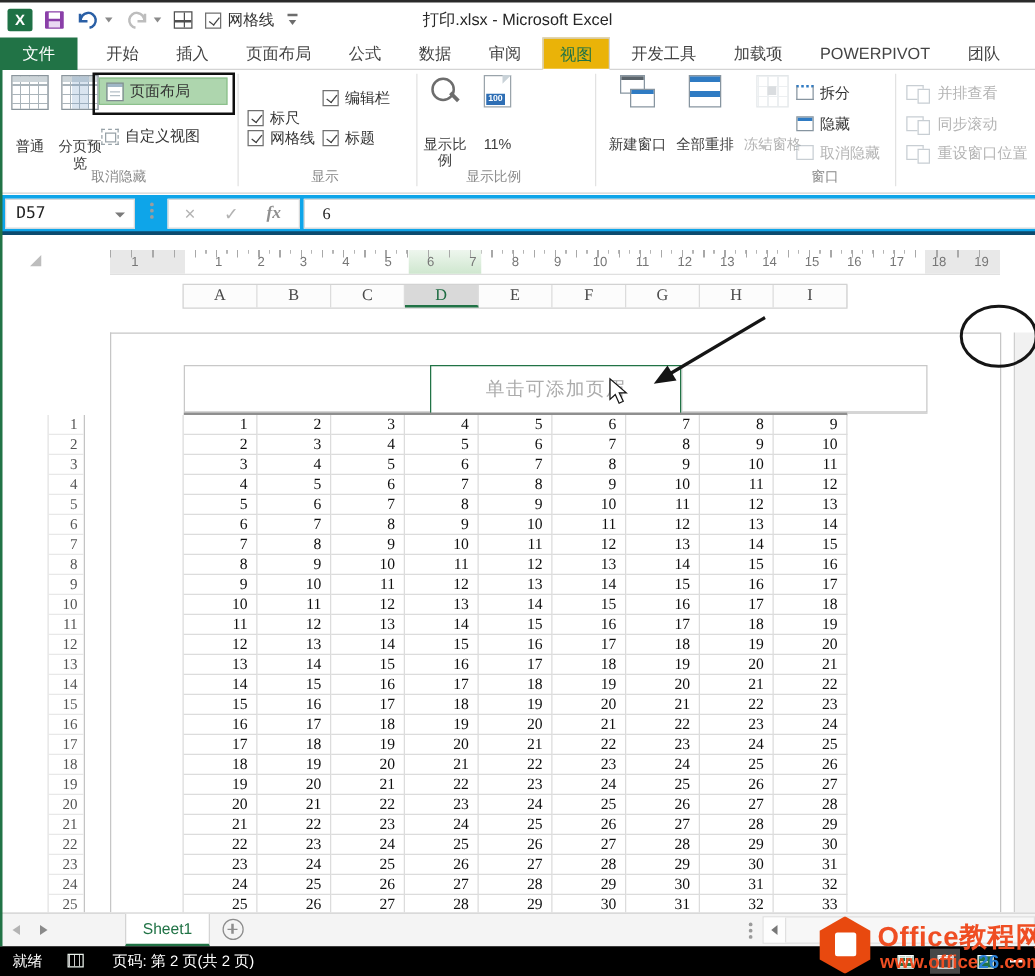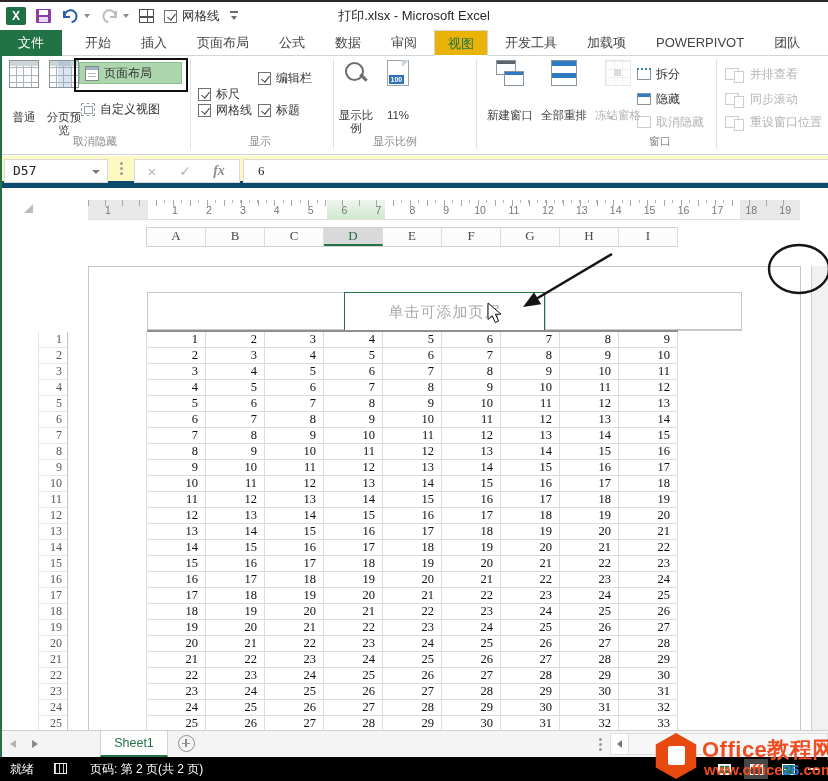--- a/index.html
+++ b/index.html
@@ -70,21 +70,21 @@
 .icon-arrange{width:26px;height:26px;border:1px solid #8795a0;background:linear-gradient(#2f7bc3 0 5px,#fff 5px 12px,#2f7bc3 12px 17px,#fff 17px)}
 .icon-freeze{width:26px;height:26px;border:1px solid #c3cbd0;background-image:repeating-linear-gradient(90deg,#d7dde1 0 1px,rgba(0,0,0,0) 1px 8px),repeating-linear-gradient(#d7dde1 0 1px,rgba(0,0,0,0) 1px 8px);position:relative}
 .icon-freeze::after{content:"";position:absolute;left:8px;top:8px;width:7px;height:7px;background:#aeb6bb}
 .mini{display:inline-block;width:14px;height:12px;border:1px solid #8795a0;background:#fff;position:relative}
 .mini.split{background:linear-gradient(#fff 0 4px,rgba(0,0,0,0) 4px);border-top:2px dotted #2f7bc3}
 .mini.hide{background:linear-gradient(#2f7bc3 0 3px,#fff 3px)}
 .mini.pair::after{content:"";position:absolute;right:-6px;top:2px;width:8px;height:10px;border:1px solid #8795a0;background:#fff}
 .freeze-caret{position:absolute;left:608px;top:60px;border-left:3.5px solid transparent;border-right:3.5px solid transparent;border-top:4px solid #c0c0c0}
 
 
-.fbar{left:0;top:156px;width:828px;height:32px;background:#fef9c3;border-bottom:7px solid #0c4a6e}
+.fbar{left:0;top:156px;width:828px;height:32px;background:#0ea5e9;border-bottom:3px solid #0c4a6e}
 .namebox{position:absolute;left:4px;top:3px;width:104px;height:24px;background:#fff;border:1px solid #d9d9d9;font:13px "DejaVu Sans Mono",monospace;color:#222;line-height:22px;padding-left:8px}
 .nb-caret{position:absolute;right:7px;top:10px;border-left:4px solid transparent;border-right:4px solid transparent;border-top:4.5px solid #7a7a7a}
 .fb-dots{position:absolute;left:120px;top:11px;width:3px;height:3px;border-radius:50%;background:#9d9d9d;box-shadow:0 5px 0 #9d9d9d,0 -5px 0 #9d9d9d}
 .fb-btns{position:absolute;left:134px;top:3px;width:106px;height:24px;background:#fff;border:1px solid #d9d9d9;display:flex;align-items:center}
 .fb-x{width:34px;text-align:center;color:#b3b3b3;font-size:15px}
 .fb-ck{width:32px;text-align:center;color:#b3b3b3;font-size:14px}
 .fb-fx{width:36px;text-align:center;color:#8f8f8f;font:italic bold 14px "Liberation Serif",serif}
 .fb-input{position:absolute;left:243px;top:3px;right:-1px;height:24px;background:#fff;border:1px solid #d9d9d9;font:13px "Liberation Serif",serif;color:#222;line-height:22px;padding-left:14px}
 
 

